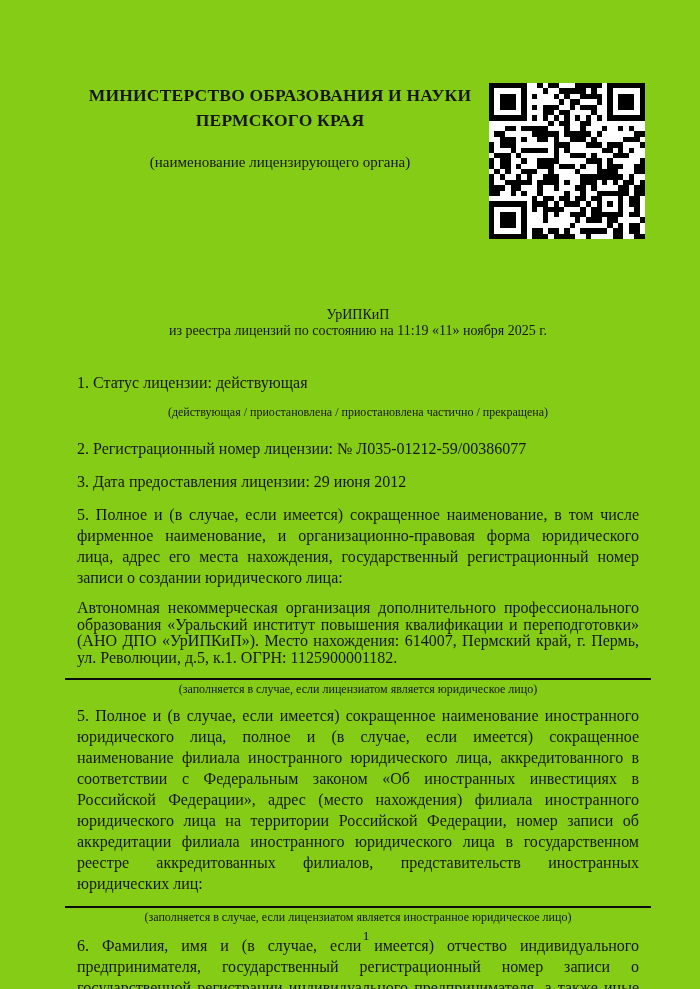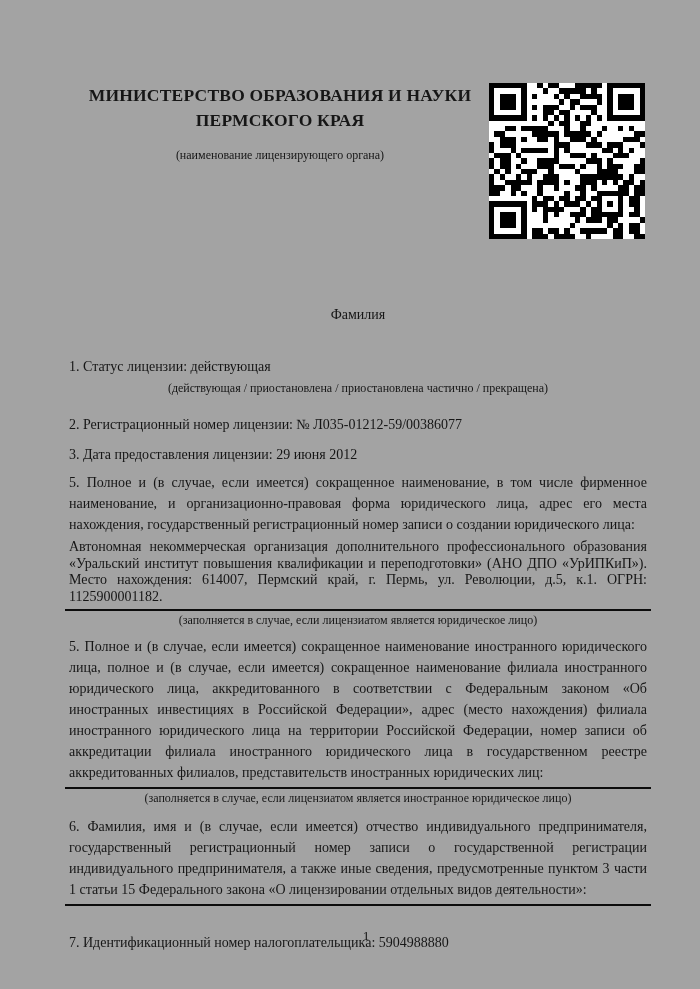--- a/index.html
+++ b/index.html
@@ -7,39 +7,39 @@
     width: 700px; height: 989px;
     font-family: "Liberation Serif", "DejaVu Serif", serif;
     color: #161616;
     -webkit-font-smoothing: antialiased;
   }
   .page {
     position: relative;
     width: 700px; height: 989px;
     box-sizing: border-box;
     padding: 0 49px 0 65px;
-    background: #a3a3a3;
+    background: #84cc16;
     overflow: hidden;
   }
   
   .header-row { position: relative; margin-top: 83px; height: 156px; }
   .org-block { width: 430px; margin-top: 48px; text-align: center; }
   .org-name {
     font-weight: bold;
     font-size: 17.5px;
     line-height: 25px;
     letter-spacing: 0.2px;
   }
-  .org-caption { font-size: 12px; line-height: 13px; margin-top: 16px; }
+  .org-caption { font-size: 15px; line-height: 13px; margin-top: 23px; }
   .qr-box { position: absolute; top: 0; right: 6px; width: 156px; height: 156px; }
   .qr-box svg { display: block; width: 156px; height: 156px; }
   
   .title-block { margin-top: 68px; text-align: center; font-size: 14px; line-height: 16px; }
   
-  .item { font-size: 14px; line-height: 21px; margin: 4px; }
+  .item { font-size: 16px; line-height: 21px; margin: 12px; }
   .just { text-align: justify; }
   .answer { line-height: 16.5px; }
   .caption {
     font-size: 12px; line-height: 15px;
     text-align: center; margin-top: 2px;
   }
   .rule { border-top: 2px solid #0c0c0c; height: 0; margin-top: 1px; }
   .mt-item1 { margin-top: 33px; }
   .mt-item2 { margin-top: 18px; }
   .mt-item3 { margin-top: 9px; }
@@ -488,21 +488,22 @@
           <rect x="18" y="28" width="1" height="1" fill="#000000"></rect>
           <rect x="23" y="28" width="1" height="1" fill="#000000"></rect>
           <rect x="24" y="28" width="1" height="1" fill="#000000"></rect>
           <rect x="27" y="28" width="1" height="1" fill="#000000"></rect>
           <rect x="28" y="28" width="1" height="1" fill="#000000"></rect>
         </svg>
     </div>
   </div>
 
   <div class="title-block">
-    <div>Фамилия</div>
+    <div>УрИПКиП</div>
+    <div>из реестра лицензий по состоянию на 11:19 «11» ноября 2025 г.</div>
   </div>
 
   <p class="item mt-item1">1. Статус лицензии: действующая</p>
   <div class="caption">(действующая / приостановлена / приостановлена частично / прекращена)</div>
 
   <p class="item mt-item2">2. Регистрационный номер лицензии: № Л035-01212-59/00386077</p>
 
   <p class="item mt-item3">3. Дата предоставления лицензии: 29 июня 2012</p>
 
   <p class="item just mt-item4">5. Полное и (в случае, если имеется) сокращенное наименование, в том числе фирменное наименование, и организационно-правовая форма юридического лица, адрес его места нахождения, государственный регистрационный номер записи о создании юридического лица:</p>

